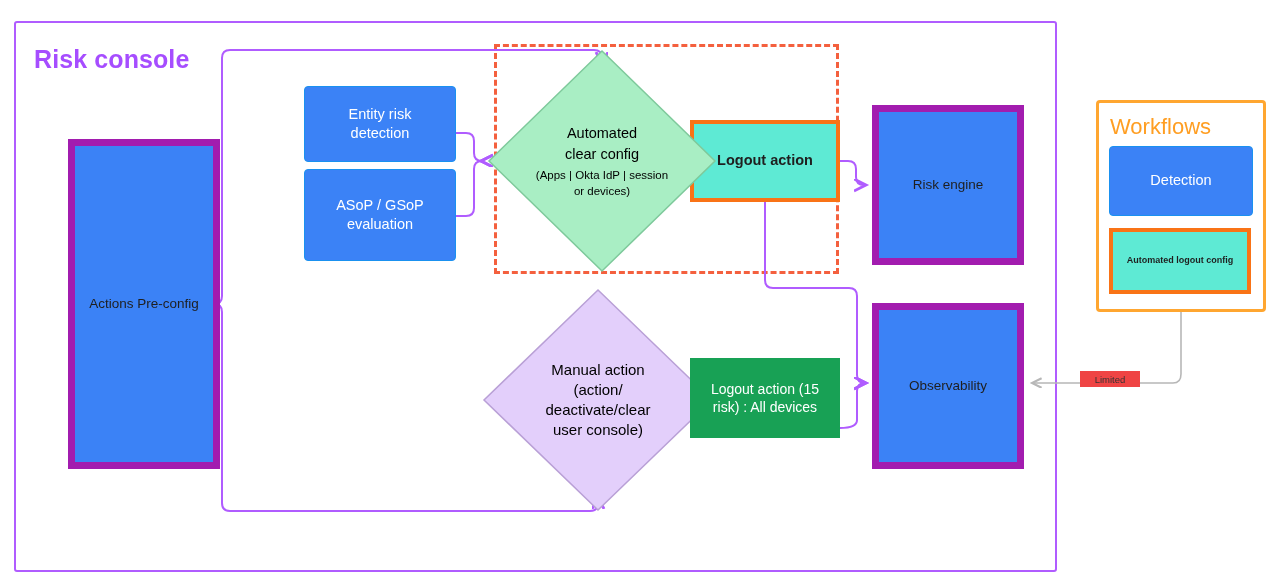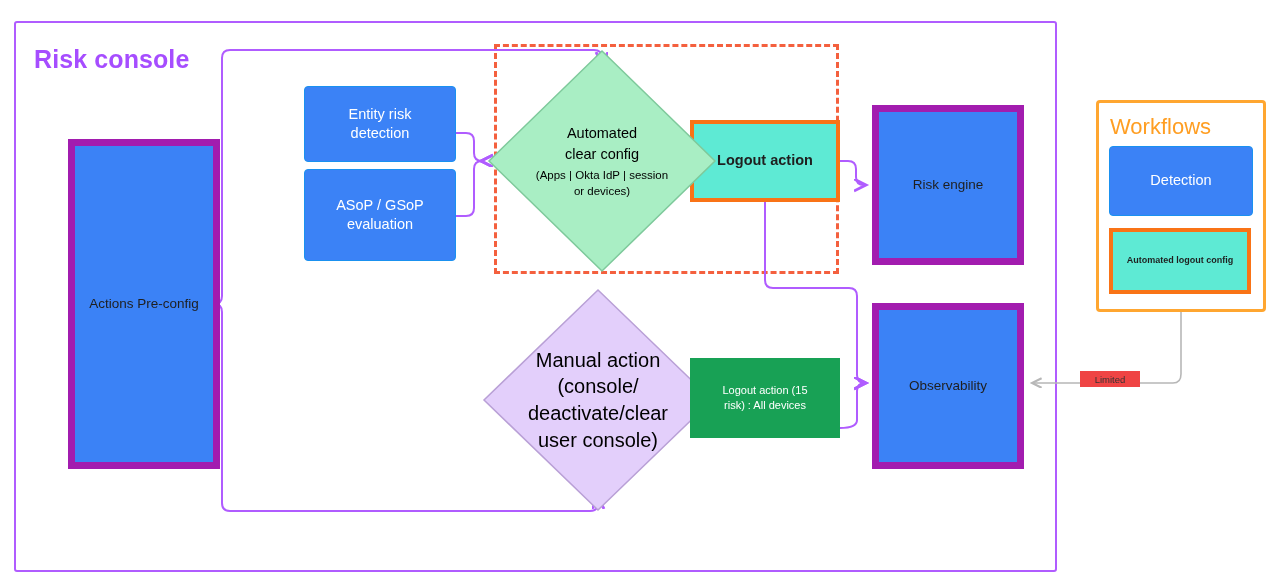--- a/index.html
+++ b/index.html
@@ -45,30 +45,30 @@
   .diamond > svg{position:absolute;left:0;top:0;}
   .diamond .dlabel{position:relative;z-index:2;text-align:center;line-height:1.33;}
 
   
   #actions-preconfig-box{left:40px;top:139px;width:152px;height:330px;font-size:13.5px;margin-left:28px;}
   #entity-risk-detection-box{left:304px;top:86px;width:152px;height:76px;font-size:14.5px;}
   #asop-gsop-evaluation-box{left:304px;top:169px;width:152px;height:92px;font-size:14.5px;}
   #logout-action-box{left:690px;top:120px;width:150px;height:82px;font-size:14.5px;}
   #risk-engine-box{left:872px;top:105px;width:152px;height:160px;font-size:13.5px;}
   #observability-box{left:872px;top:303px;width:152px;height:166px;font-size:13.5px;}
-  #logout-action-apps-box{left:690px;top:358px;width:150px;height:80px;font-size:11px;
+  #logout-action-apps-box{left:690px;top:358px;width:150px;height:80px;font-size:14px;
         padding:0 0;}
 
   #automated-action-diamond{left:487px;top:49px;width:230px;height:224px;}
   #automated-action-diamond .dlabel{width:140px;}
   #automated-action-diamond .big{font-size:14.5px;margin-top:28px;}
   #automated-action-diamond .small{font-size:11.5px;line-height:1.45;display:block;margin-top:2px;}
 
   #manual-action-diamond{left:482px;top:288px;width:232px;height:224px;}
-  #manual-action-diamond .dlabel{width:150px;font-size:20px;}
+  #manual-action-diamond .dlabel{width:150px;font-size:15px;}
 
   
   #workflows-panel{
     left:1096px;top:100px;width:170px;height:212px;
     border:3px solid #ffa630;border-radius:4px;background:#ffffff;
   }
   #workflows-title{
     left:1110px;top:112px;width:140px;height:30px;
     justify-content:flex-start;color:#ff9e22;font-size:22px;font-weight:400;
   }
@@ -155,21 +155,21 @@
       <span class="small">(Apps | Okta IdP | session or devices)</span>
     </span>
   </div>
 
   <div class="diamond" id="manual-action-diamond">
     <svg width="232" height="224" viewBox="0 0 232 224">
       <polygon points="116,2 230,112 116,222 2,112" fill="#e3cffb" stroke="#b9a0d6" stroke-width="1.5"></polygon>
     </svg>
     <span class="dlabel">
       <span>Manual action</span><br>
-      <span>(console/</span><br>
+      <span>(action/</span><br>
       <span>deactivate/clear</span><br>
       <span>user console)</span>
     </span>
   </div>
 
   <div class="node forest" id="logout-action-apps-box">
     <span class="lbl">
       <span>Logout action (15</span><br>
       <span>risk) : All devices</span>
     </span>

